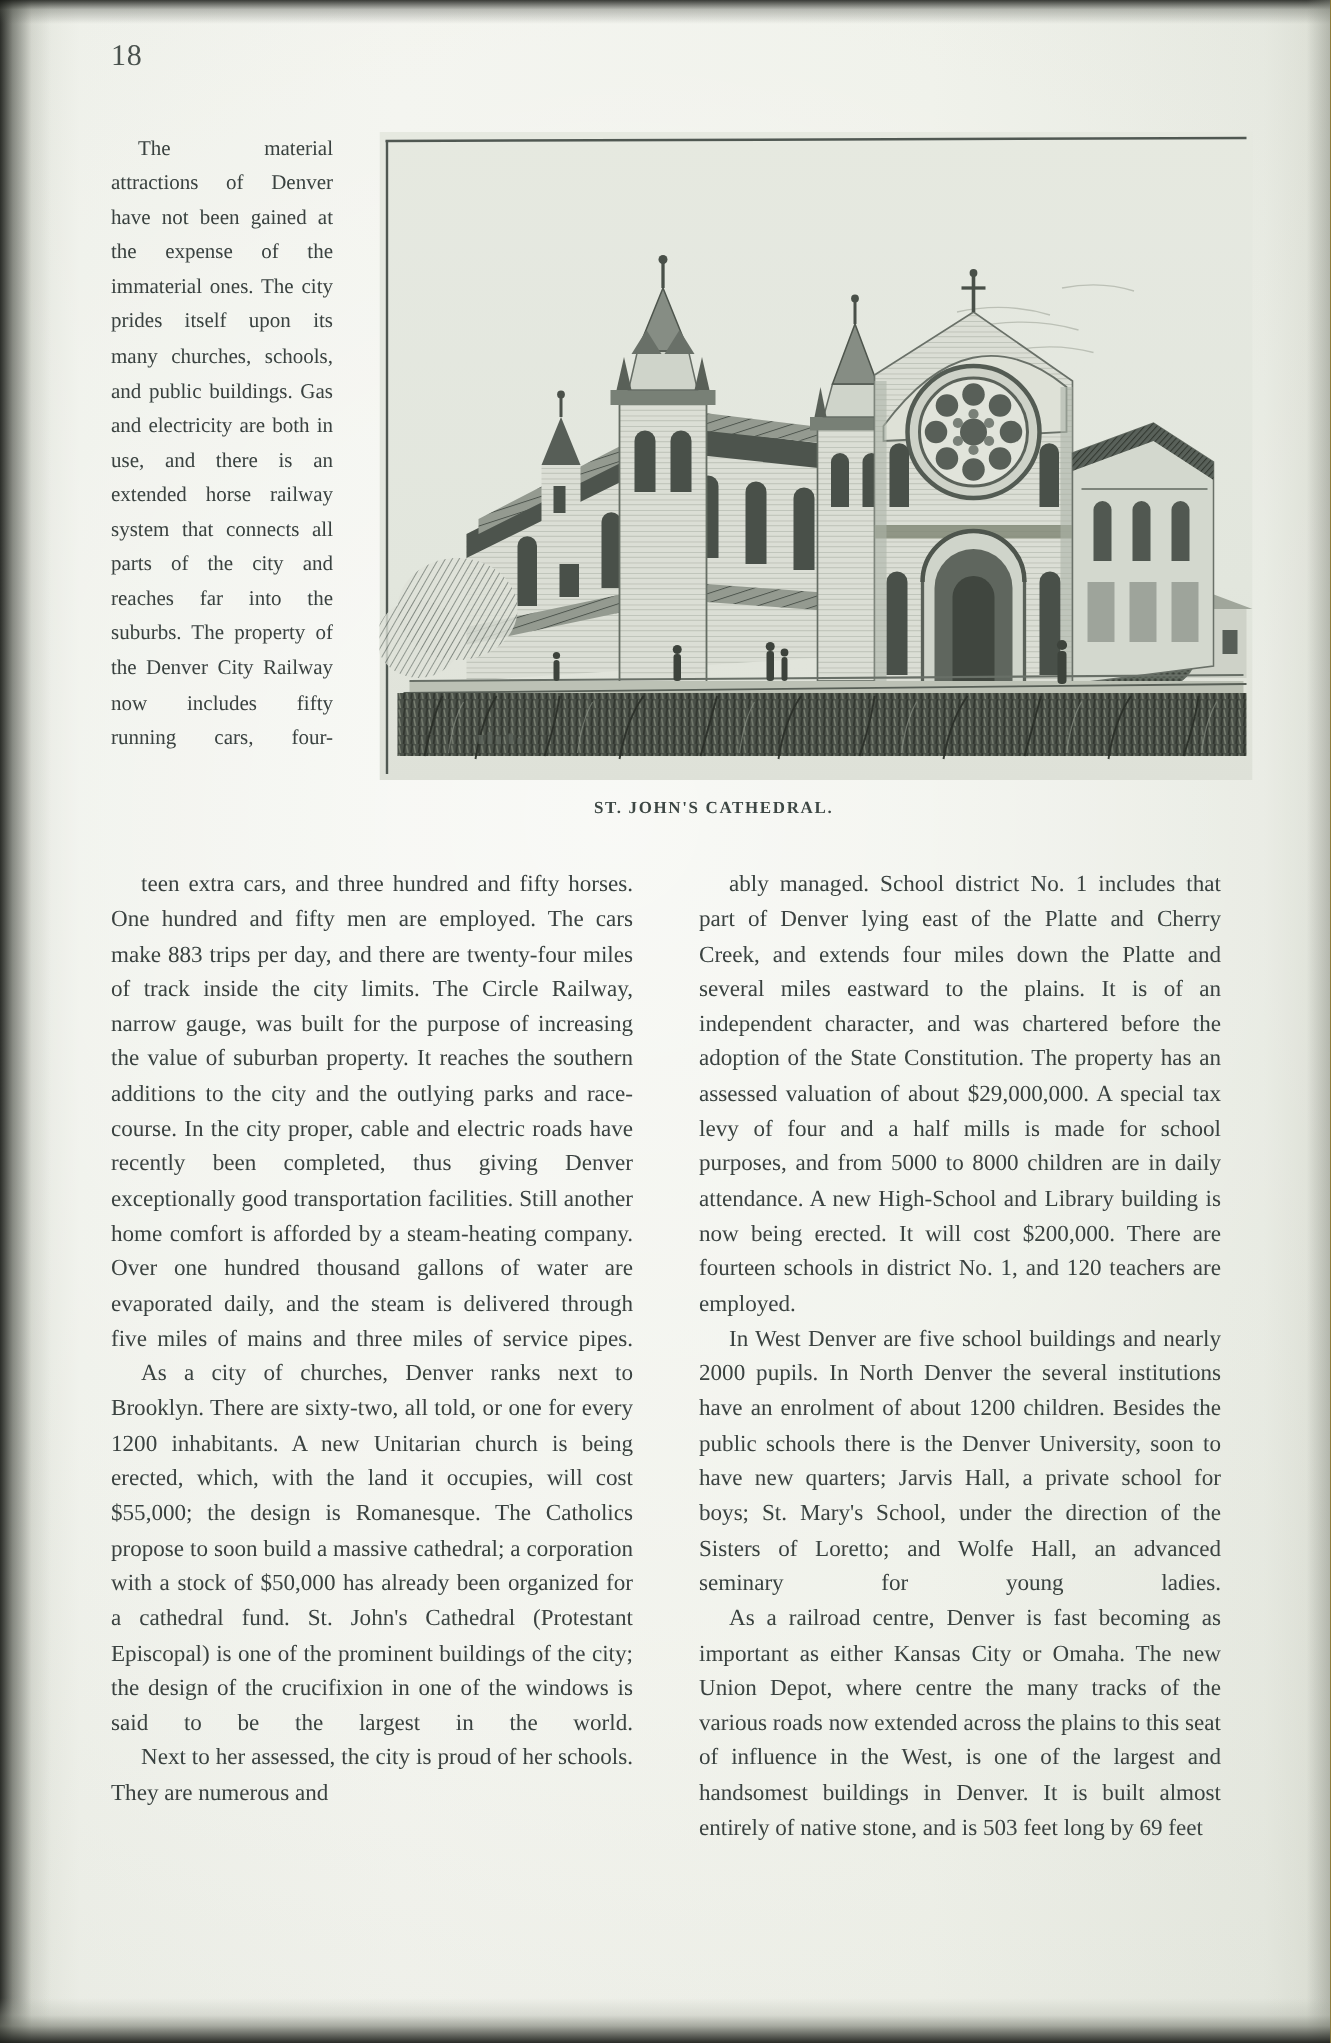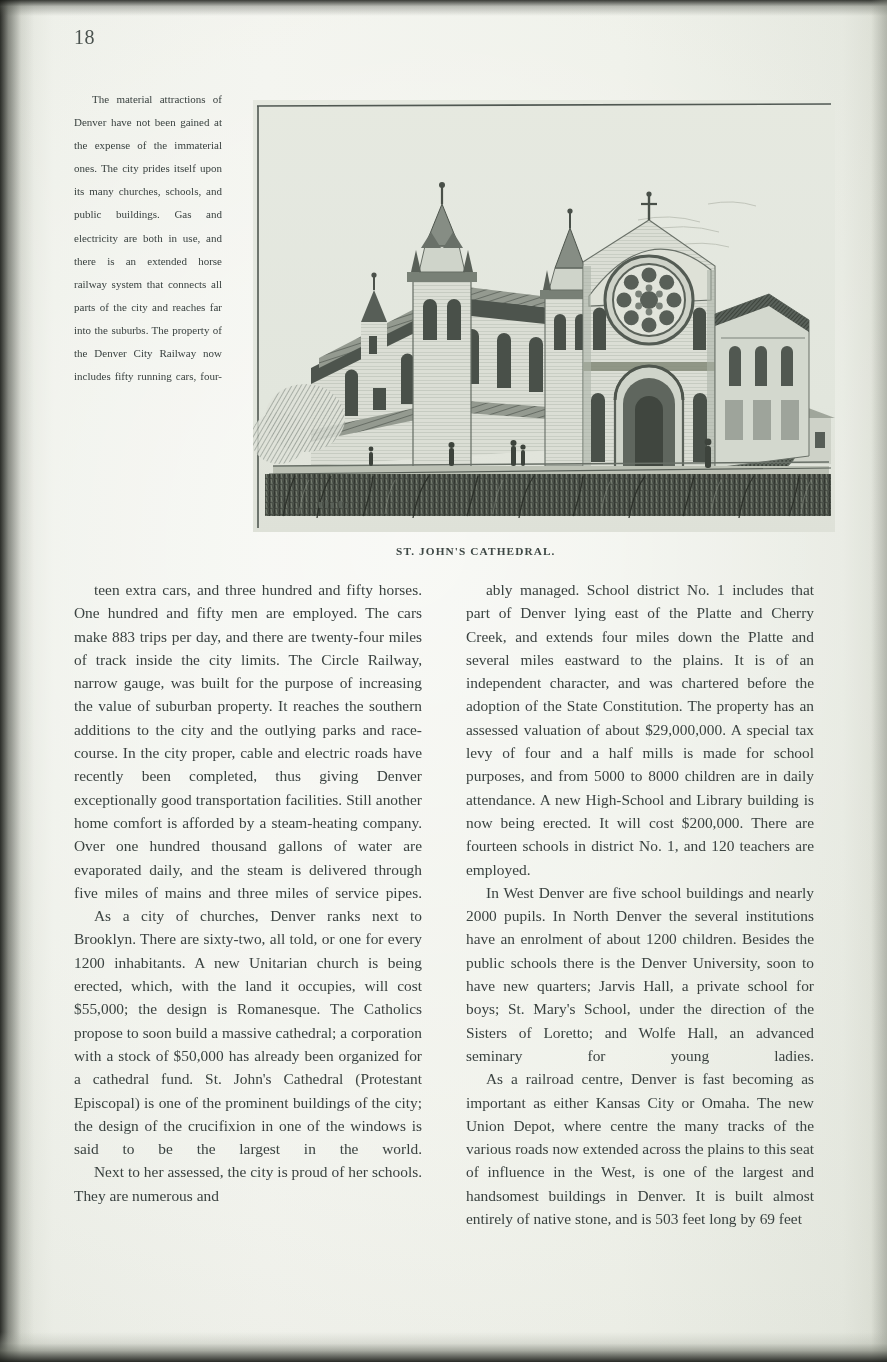--- a/index.html
+++ b/index.html
@@ -71,32 +71,32 @@
     left: 74px;
     top: 88px;
     width: 740px;
     height: 470px;
   }
   .narrow-col {
     position: absolute;
     left: 0;
     top: 0;
     width: 148px;
-    font-size: 11px;
+    font-size: 14px;
     line-height: 23.1px;
     text-align: justify;
     text-align-last: justify;
     hyphens: manual;
   }
   .narrow-col p { margin: 0; text-indent: 18px; }
 
   .figure {
     position: absolute;
     left: 158px;
-    top: 12px;
+    top: 0;
     width: 582px;
     padding-left: 21px;
   }
   .engraving {
     width: 582px;
     height: 432px;
     display: block;
     border: 0;
   }
   .fig-caption {

